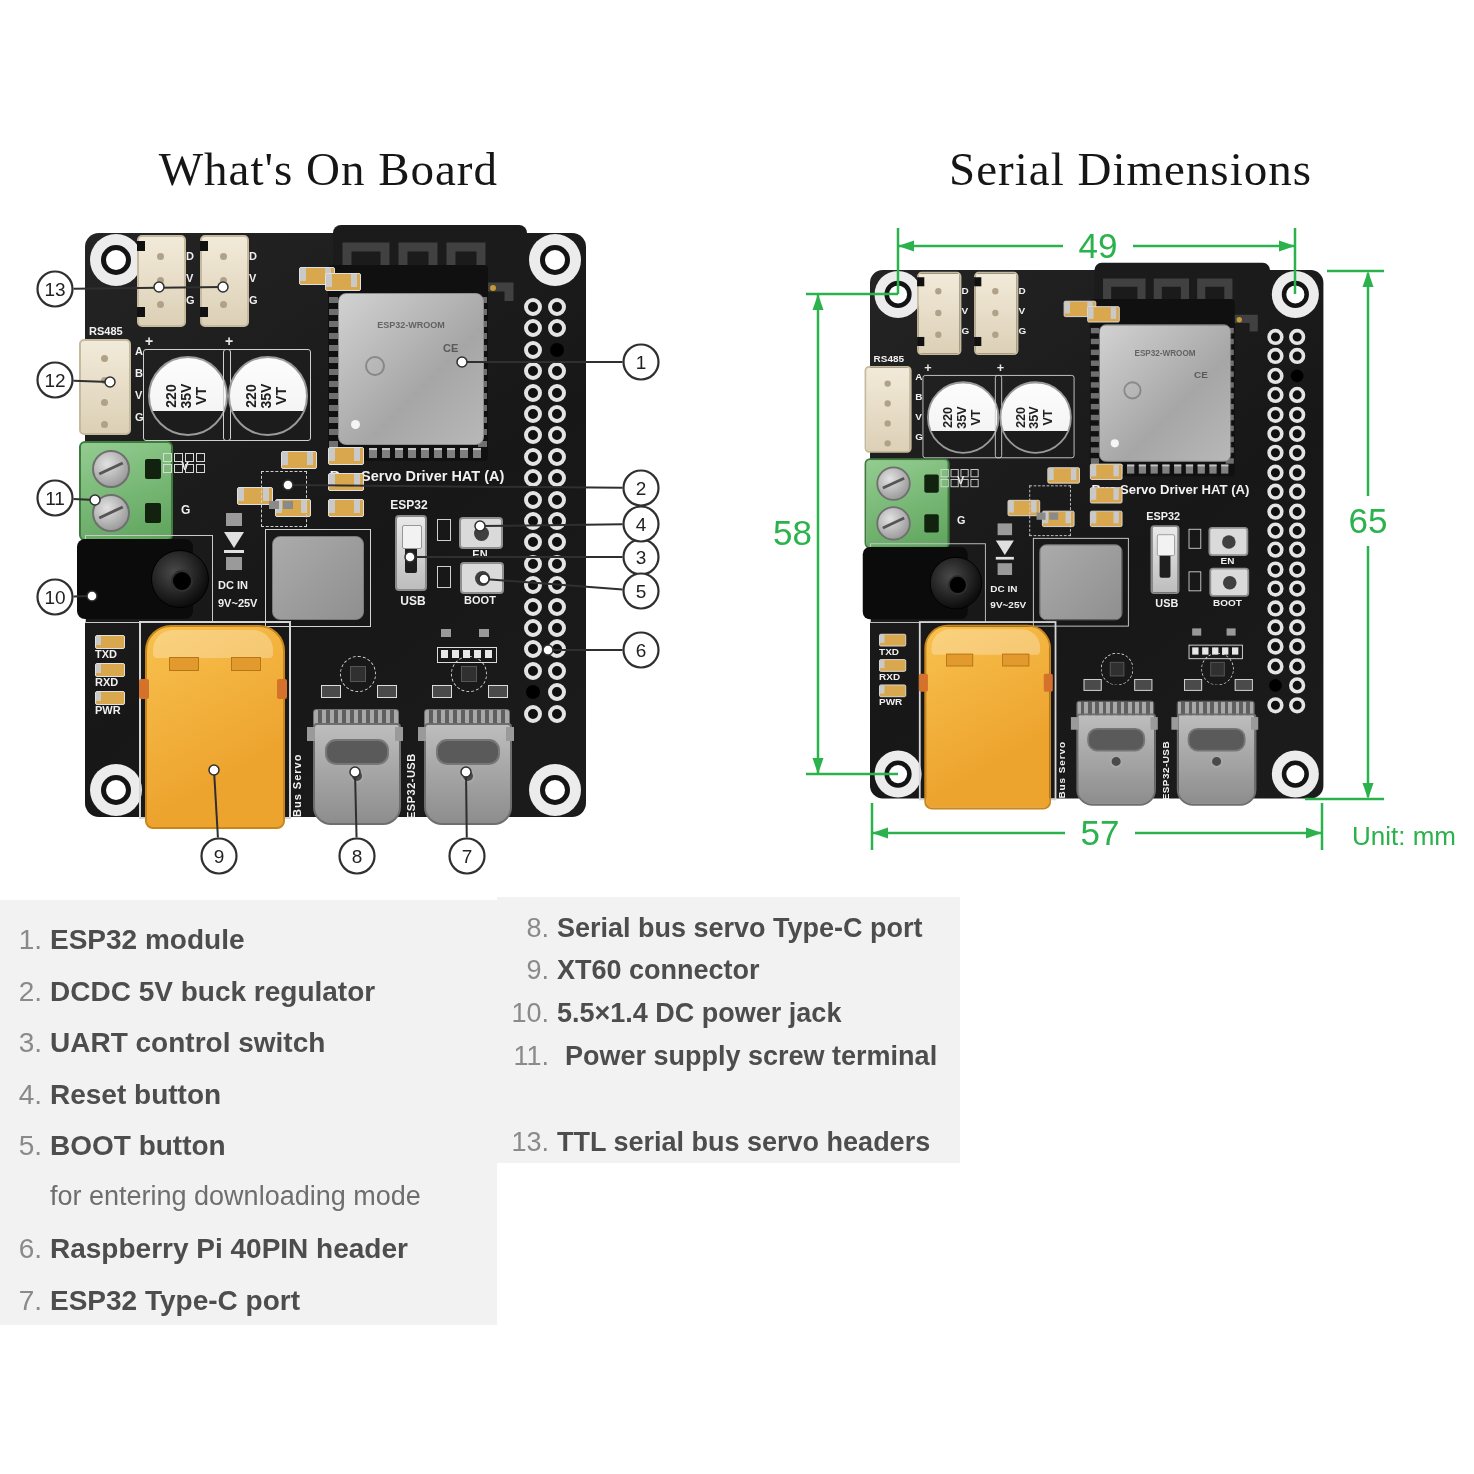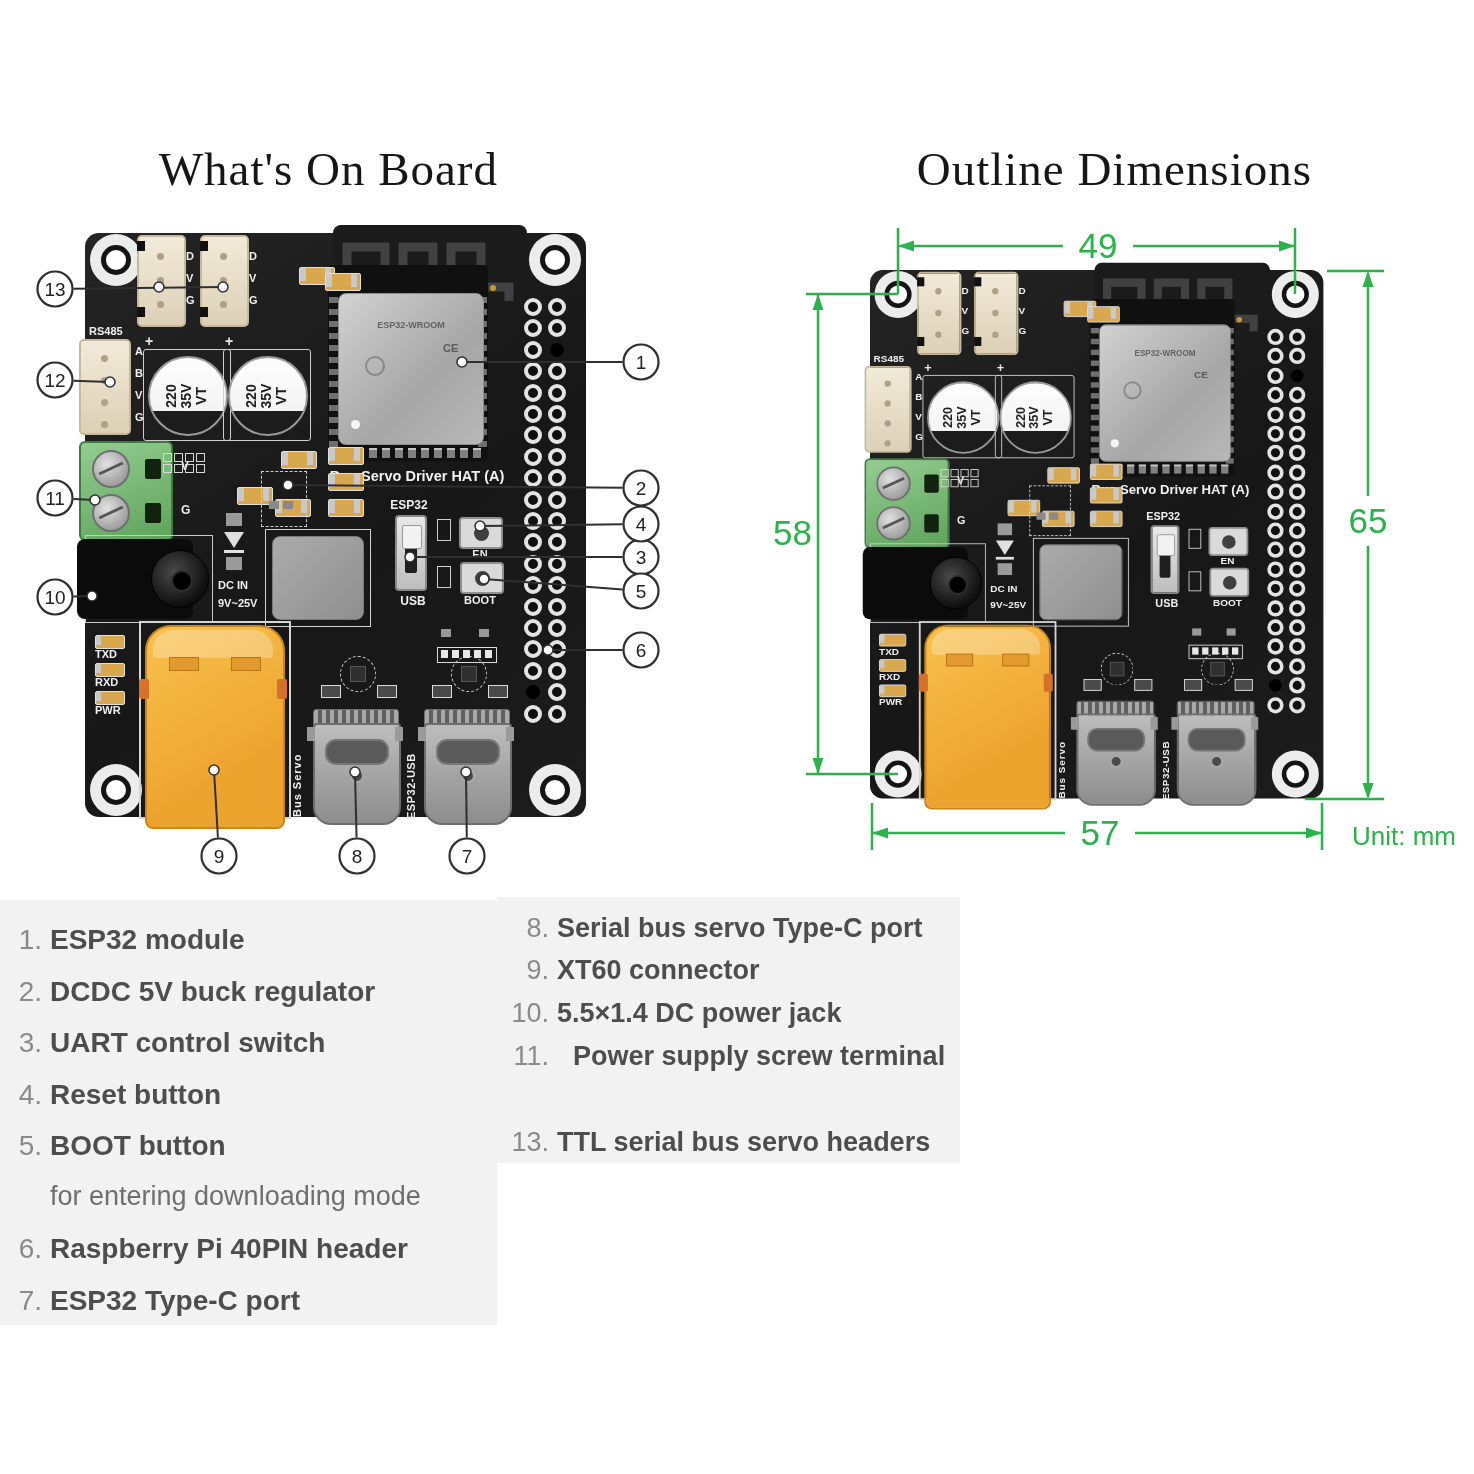--- a/index.html
+++ b/index.html
@@ -13,21 +13,21 @@
   .lg-num{display:inline-block;text-align:right;color:#8a8a8a;font-weight:400;}
   .lg-txt{color:#4d4d4d;font-weight:bold;}
   .lg-note{position:absolute;white-space:nowrap;font-size:27px;color:#6e6e6e;font-weight:400;}
   svg text{font-family:"Liberation Sans",sans-serif;}
 </style>
 </head>
 <body>
 
 <div class="canvas">
   <div class="title" style="left:98px;top:142px;width:400px;">What's On Board</div>
-  <div class="title" style="left:912px;top:142px;width:400px;">Outline Dimensions</div>
+  <div class="title" style="left:912px;top:142px;width:400px;">Serial Dimensions</div>
 
   <div class="board-wrap" id="board-left" style="left:85px;top:233px;">
       <div style="position: absolute; left: 0px; top: 0px; width: 501px; height: 584px; border-radius: 14px; background: linear-gradient(145deg, rgb(36, 36, 36) 0%, rgb(23, 23, 23) 55%, rgb(28, 28, 28) 100%);"></div>
       <div style="position: absolute; left: 248px; top: -8px; width: 194px; height: 80px; background: rgb(27, 27, 27); border-radius: 8px 8px 0px 0px;">
         <svg width="194" height="80" style="position: absolute; left: 0px; top: 0px;">
           <path d="M14,62 L14,22 L52,22 L52,50 L70,50 L70,22 L100,22 L100,50 L118,50 L118,22 L148,22 L148,62 L176,62 L176,76" stroke="#414141" stroke-width="9" fill="none"></path>
           <text x="118" y="64" font-size="9" fill="#cfcfcf">K</text>
           <circle cx="144" cy="63" r="3" fill="#c49a35"></circle>
           <circle cx="160" cy="63" r="3" fill="#c49a35"></circle>
         </svg>
@@ -704,16 +704,16 @@
       <div class="lg-row" style="position: absolute; left: 6px; top: 178px;"><span class="lg-num" style="position: static; width: 36px;">4.</span><span class="lg-txt" style="position: static; margin-left: 8px;">Reset button</span></div>
       <div class="lg-row" style="position: absolute; left: 6px; top: 229px;"><span class="lg-num" style="position: static; width: 36px;">5.</span><span class="lg-txt" style="position: static; margin-left: 8px;">BOOT button</span></div>
       <div class="lg-row" style="position: absolute; left: 6px; top: 332px;"><span class="lg-num" style="position: static; width: 36px;">6.</span><span class="lg-txt" style="position: static; margin-left: 8px;">Raspberry Pi 40PIN header</span></div>
       <div class="lg-row" style="position: absolute; left: 6px; top: 384px;"><span class="lg-num" style="position: static; width: 36px;">7.</span><span class="lg-txt" style="position: static; margin-left: 8px;">ESP32 Type-C port</span></div>
       <div class="lg-note" style="position: absolute; left: 50px; top: 281px;">for entering downloading mode</div>
     </div>
   <div class="legend-box" id="legend-right" style="left:497px;top:897px;width:463px;height:266px;">
       <div class="lg-row" style="position: absolute; left: 8px; top: 14px; font-size: 27px;"><span class="lg-num" style="position: static; width: 44px;">8.</span><span class="lg-txt" style="position: static; margin-left: 8px;">Serial bus servo Type-C port</span></div>
       <div class="lg-row" style="position: absolute; left: 8px; top: 56px; font-size: 27px;"><span class="lg-num" style="position: static; width: 44px;">9.</span><span class="lg-txt" style="position: static; margin-left: 8px;">XT60 connector</span></div>
       <div class="lg-row" style="position: absolute; left: 8px; top: 99px; font-size: 27px;"><span class="lg-num" style="position: static; width: 44px;">10.</span><span class="lg-txt" style="position: static; margin-left: 8px;">5.5×1.4 DC power jack</span></div>
-      <div class="lg-row" style="position: absolute; left: 8px; top: 142px; font-size: 27px;"><span class="lg-num" style="position: static; width: 44px;">11.</span><span class="lg-txt" style="position: static; margin-left: 24px;">Power supply screw terminal</span></div>
+      <div class="lg-row" style="position: absolute; left: 8px; top: 142px; font-size: 27px;"><span class="lg-num" style="position: static; width: 44px;">11.</span><span class="lg-txt" style="position: static; margin-left: 16px;">Power supply screw terminal</span></div>
       <div class="lg-row" style="position: absolute; left: 8px; top: 228px; font-size: 27px;"><span class="lg-num" style="position: static; width: 44px;">13.</span><span class="lg-txt" style="position: static; margin-left: 8px;">TTL serial bus servo headers</span></div>
     </div>
 </div>
 
 </body></html>

